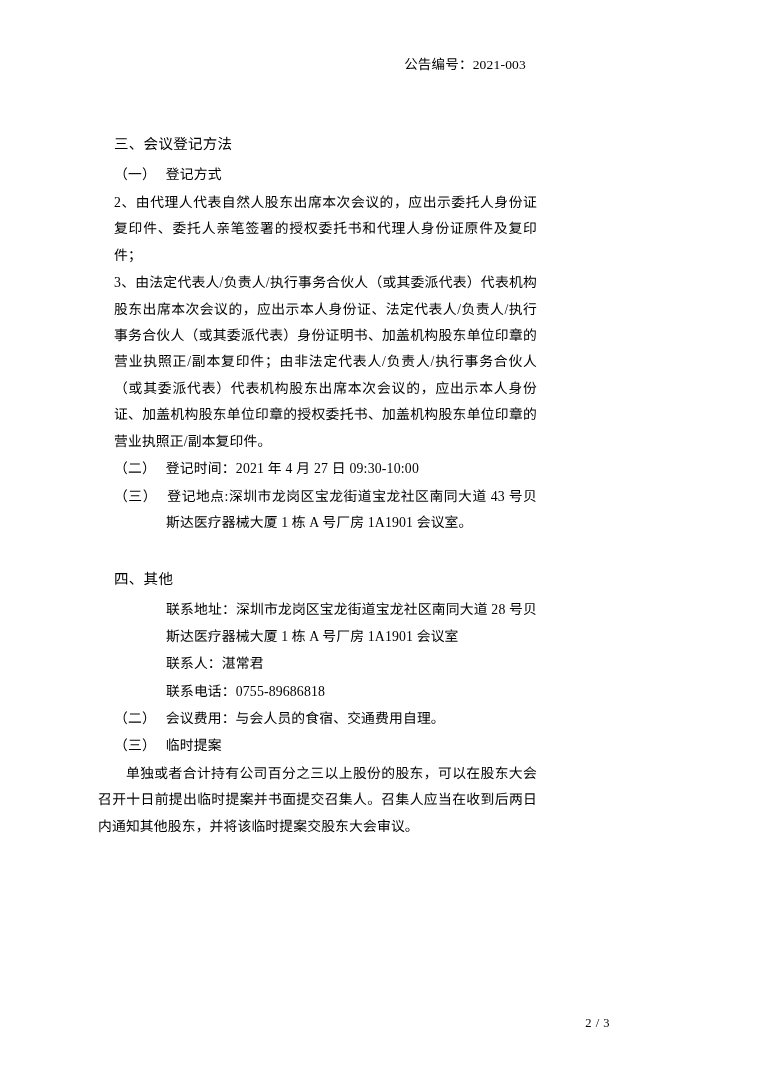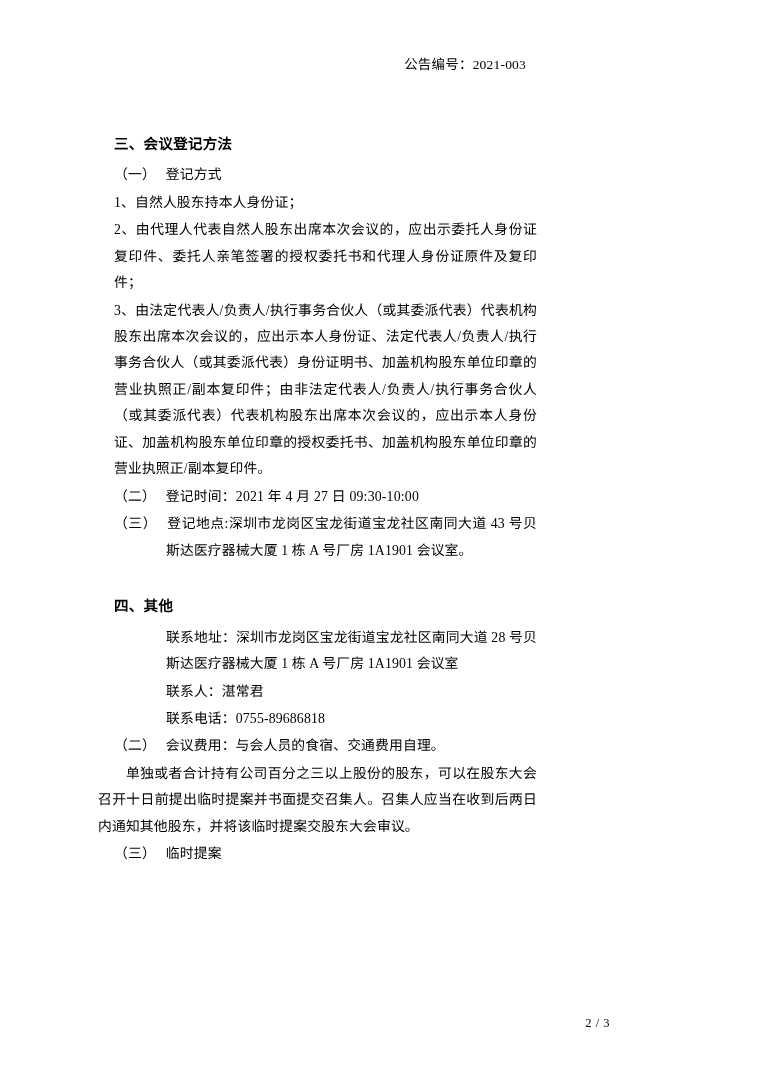--- a/index.html
+++ b/index.html
@@ -28,21 +28,21 @@
     text-align: right;
     font-size: 13.5px;
     line-height: 1.4;
     letter-spacing: 0.2px;
     margin: 8px 12px 0 0;
   }
   .spacer-1 { height: 58px; }
   .spacer-2 { height: 30px; }
 
   .section-heading {
-    font-weight: bold;
+    font-weight: normal;
     font-size: 14.5px;
     line-height: 1.6;
     margin: 0 0 6px 42px;
     letter-spacing: 0.3px;
   }
   .para {
     font-size: 13.8px;
     line-height: 1.92;
     margin: 1px;
     text-align: justify;
@@ -86,21 +86,20 @@
   <div class="doc-header">公告编号：2021-003</div>
 
   <div class="spacer-1"></div>
 
   <div class="section-heading">三、会议登记方法</div>
 
   <p class="para hang">
     <span>（一）</span><span style="display:inline-block;width:10px"></span><span>登记方式</span>
   </p>
 
-  <p class="para indent-1">1、自然人股东持本人身份证；</p>
   <p class="para indent-1">2、由代理人代表自然人股东出席本次会议的，应出示委托人身份证复印件、委托人亲笔签署的授权委托书和代理人身份证原件及复印件；</p>
   <p class="para indent-1">3、由法定代表人/负责人/执行事务合伙人（或其委派代表）代表机构股东出席本次会议的，应出示本人身份证、法定代表人/负责人/执行事务合伙人（或其委派代表）身份证明书、加盖机构股东单位印章的营业执照正/副本复印件；由非法定代表人/负责人/执行事务合伙人（或其委派代表）代表机构股东出席本次会议的，应出示本人身份证、加盖机构股东单位印章的授权委托书、加盖机构股东单位印章的营业执照正/副本复印件。</p>
 
   <p class="para hang">
     <span>（二）</span><span style="display:inline-block;width:10px"></span><span class="nowrap-num">登记时间：2021 年 4 月 27 日 09:30-10:00</span>
   </p>
 
   <p class="para hang-body">
     <span>（三）</span><span style="display:inline-block;width:10px"></span><span>登记地点:深圳市龙岗区宝龙街道宝龙社区南同大道 43 号贝斯达医疗器械大厦 1 栋 A 号厂房 1A1901 会议室。</span>
   </p>
@@ -111,20 +110,20 @@
 
 
   <p class="para sub-indent">联系地址：深圳市龙岗区宝龙街道宝龙社区南同大道 28 号贝斯达医疗器械大厦 1 栋 A 号厂房 1A1901 会议室</p>
   <p class="para sub-indent">联系人：湛常君</p>
   <p class="para sub-indent">联系电话：0755-89686818</p>
 
   <p class="para hang">
     <span>（二）</span><span style="display:inline-block;width:10px"></span><span>会议费用：与会人员的食宿、交通费用自理。</span>
   </p>
 
-  <p class="para body-block">单独或者合计持有公司百分之三以上股份的股东，可以在股东大会召开十日前提出临时提案并书面提交召集人。召集人应当在收到后两日内通知其他股东，并将该临时提案交股东大会审议。</p>
-
   <p class="para hang">
     <span>（三）</span><span style="display:inline-block;width:10px"></span><span>临时提案</span>
   </p>
+
+  <p class="para body-block">单独或者合计持有公司百分之三以上股份的股东，可以在股东大会召开十日前提出临时提案并书面提交召集人。召集人应当在收到后两日内通知其他股东，并将该临时提案交股东大会审议。</p>
 
   <div class="footer">2 / 3</div>
 </div>
 
 </body></html>

